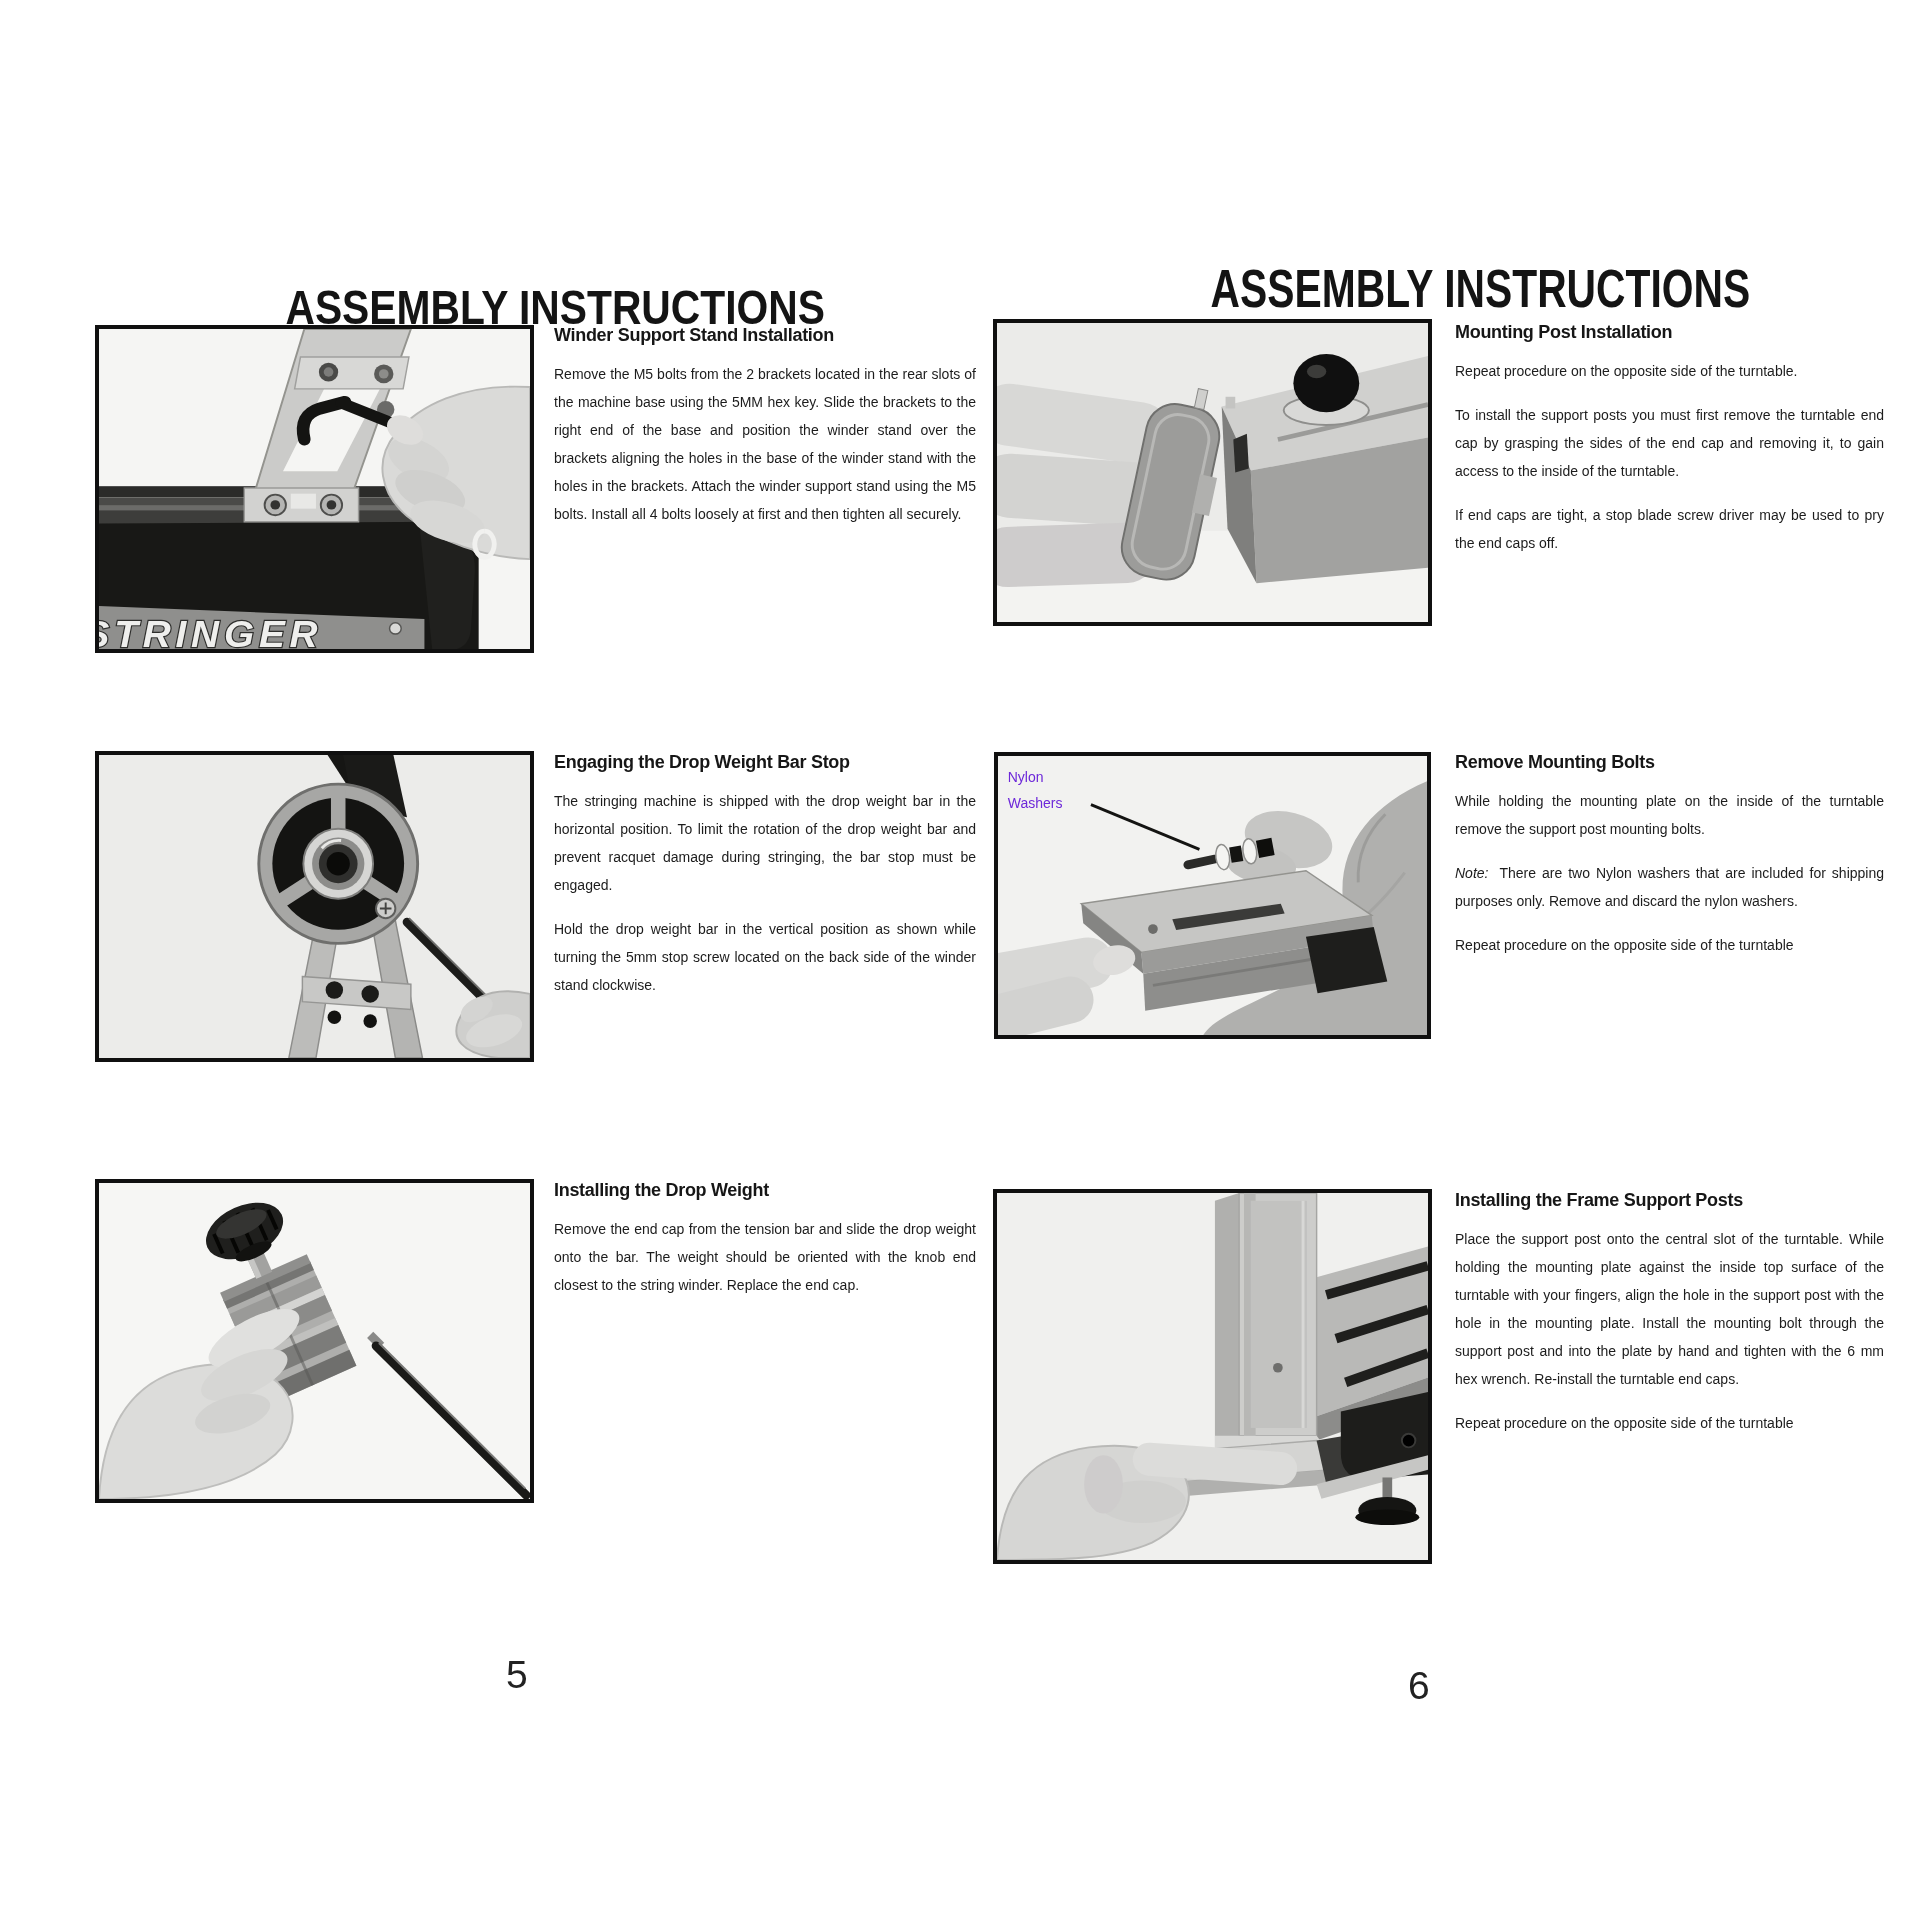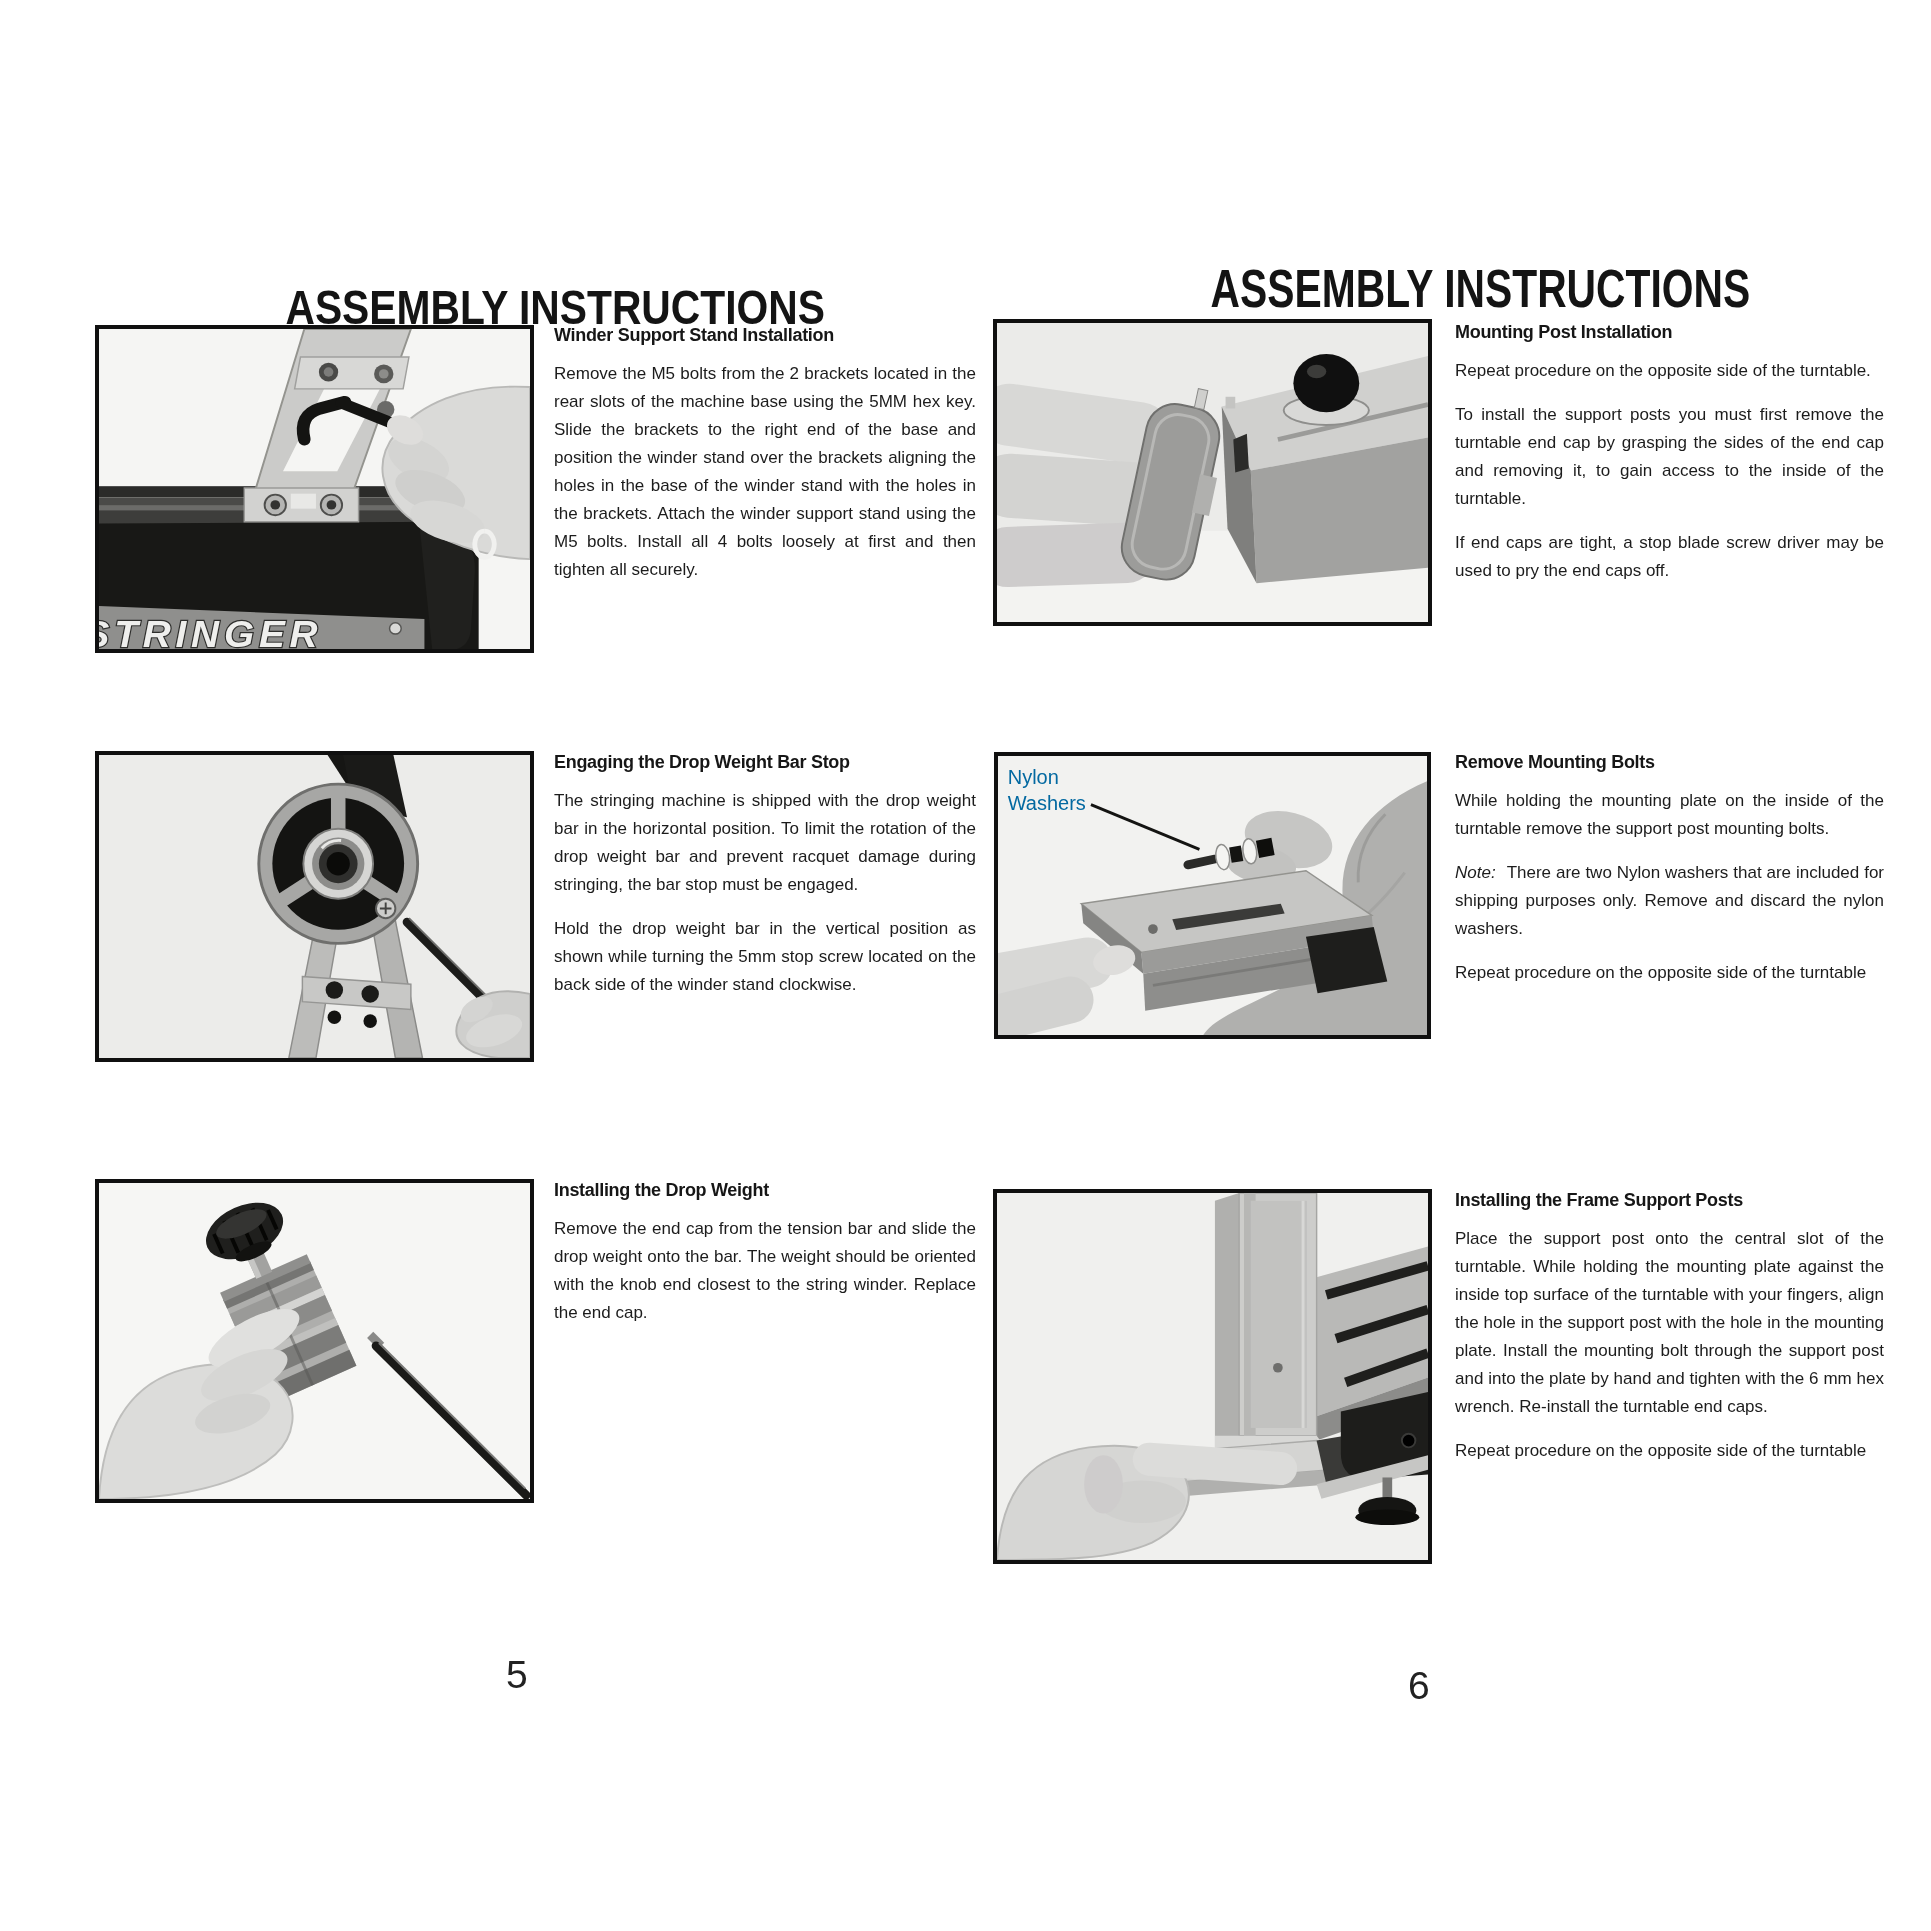--- a/index.html
+++ b/index.html
@@ -8,25 +8,25 @@
   .title{position:absolute;font-weight:bold;line-height:1;white-space:nowrap;
          text-align:center;color:#141414;}
   .title.t5{left:242px;top:252px;width:579px;font-size:48px;transform:scaleX(.85);transform-origin:center;}
   .title.t6{left:1144px;top:226px;width:579px;font-size:53px;transform:scaleX(.77);transform-origin:center;}
   figure.photo{position:absolute;margin:0;border:4.8px solid #101010;background:#f4f4f2;
                box-sizing:border-box;overflow:hidden;}
   figure.photo svg{display:block;width:100%;height:100%;}
   .txt{position:absolute;}
   .txt h2{margin:0 0 9.7px 0;font-size:18px;line-height:29px;font-weight:bold;
           letter-spacing:-0.3px;white-space:nowrap;color:#161616;}
-  .txt p{margin:0 0 16.4px 0;font-size:17px;line-height:28px;text-align:justify;color:#1c1c1c;}
+  .txt p{margin:0 0 16.4px 0;font-size:14px;line-height:28px;text-align:justify;color:#1c1c1c;}
   .txt p:last-child{margin-bottom:0;}
   .note-label{font-weight:normal;font-style:italic;margin-right:11px;}
   .pagenum{position:absolute;font-size:39px;line-height:1;color:#222;}
-  .callout{position:absolute;left:9.7px;top:7.7px;font-size:20px;line-height:26px;color:#0369a1;}
+  .callout{position:absolute;left:9.7px;top:7.7px;font-size:14px;line-height:26px;color:#6d28d9;}
   .callout span{display:block;}
 </style>
 </head>
 <body>
 
 <div id="canvas">
 
   <section>
     <h1 class="title t5">ASSEMBLY INSTRUCTIONS</h1>
 

